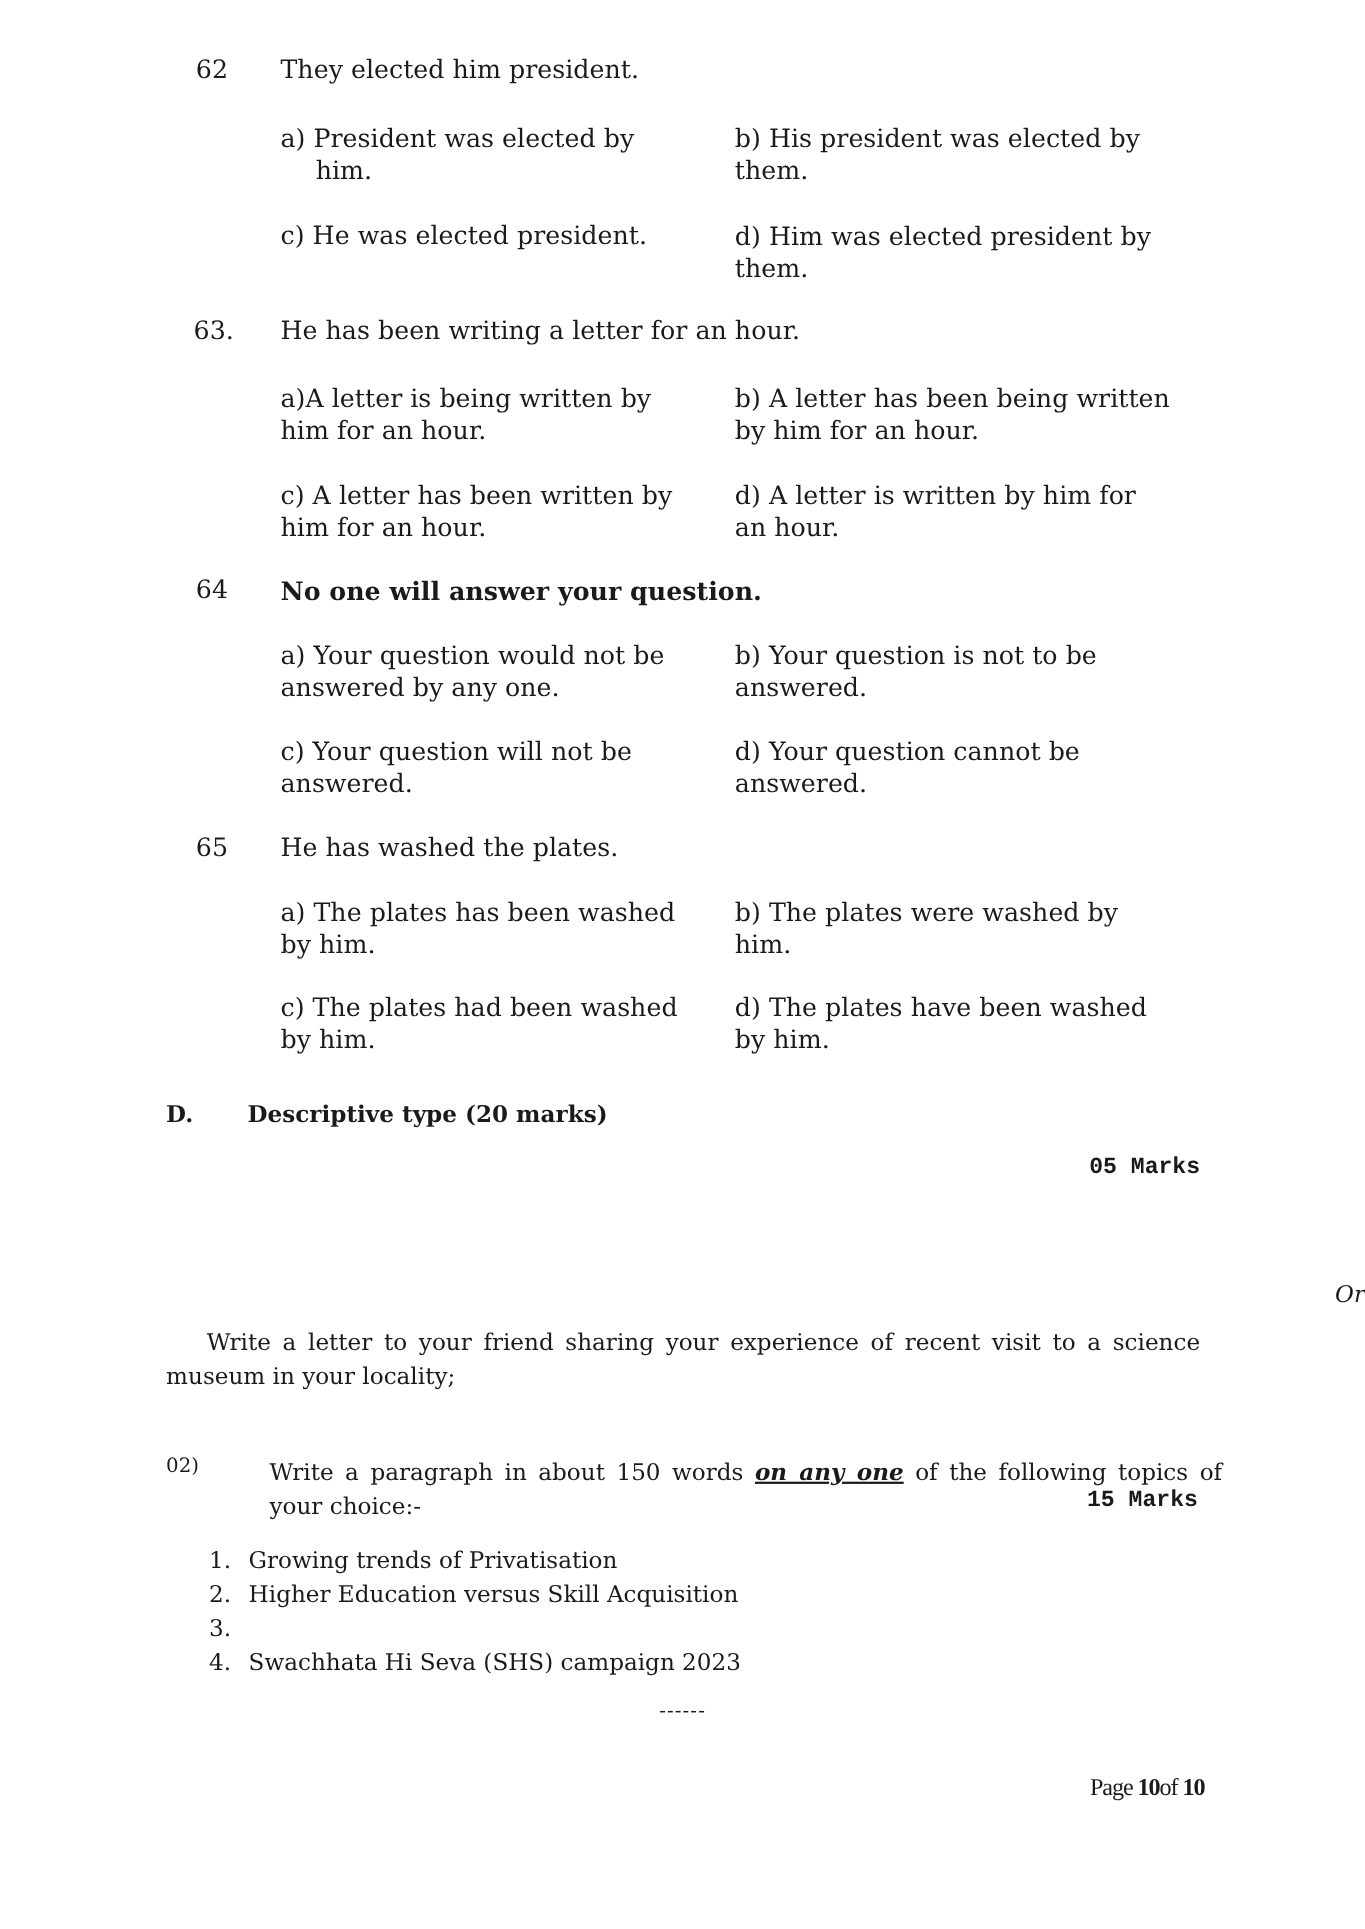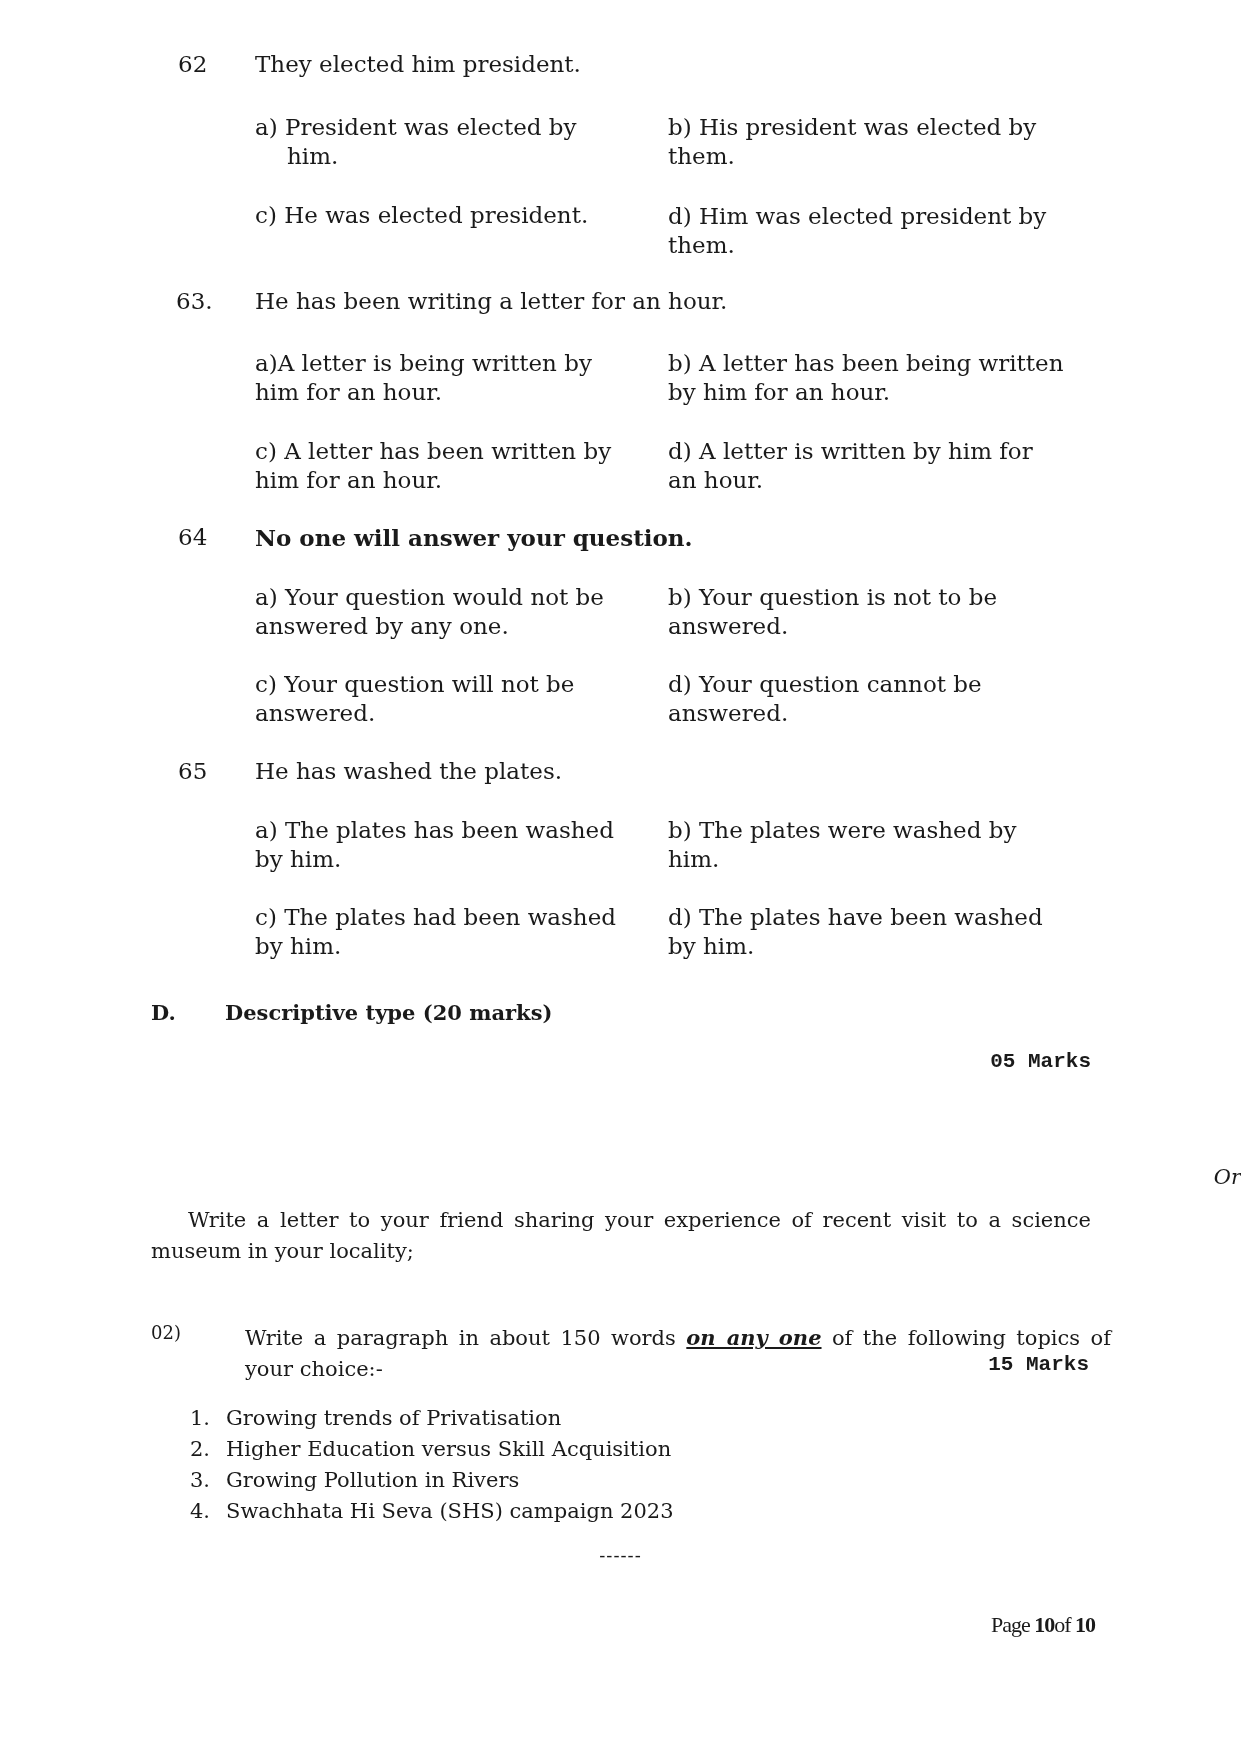--- a/index.html
+++ b/index.html
@@ -89,21 +89,20 @@
     <li>
         <span class="n">1.</span>
         <span>Growing trends of Privatisation</span>
       </li>
     <li>
         <span class="n">2.</span>
         <span>Higher Education versus Skill Acquisition</span>
       </li>
     <li>
         <span class="n">3.</span>
-        <span>Growing Pollution in Rivers</span>
       </li>
     <li>
         <span class="n">4.</span>
         <span>Swachhata Hi Seva (SHS) campaign 2023</span>
       </li>
   </ul>
 
   <div class="sep">------</div>
 
   <div class="pager">

